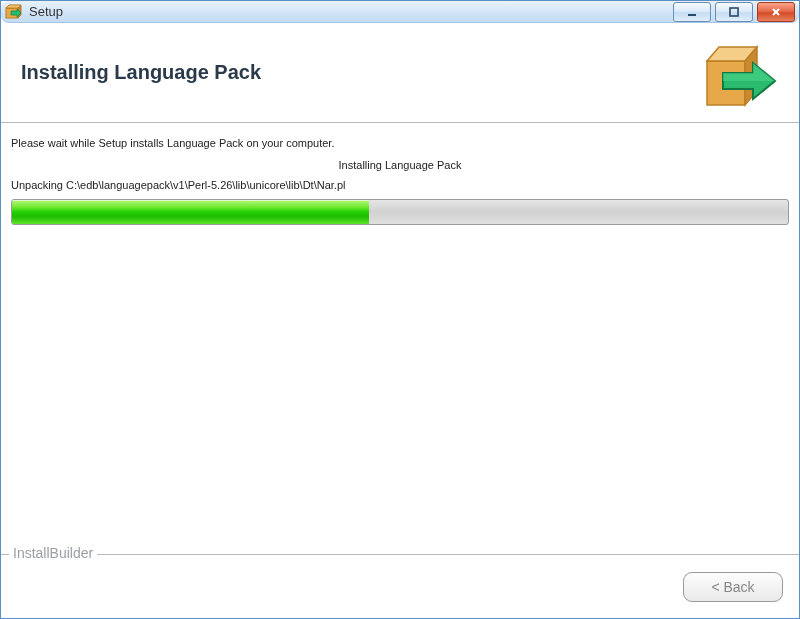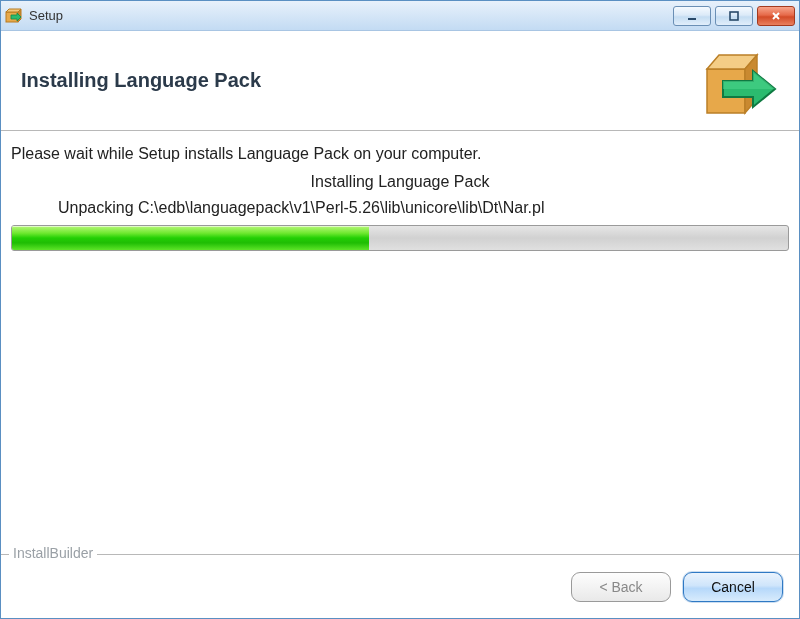--- a/index.html
+++ b/index.html
@@ -12,26 +12,27 @@
   }
   .window {
     width: 800px;
     height: 619px;
     border: 1px solid #5a8fc2;
     display: flex;
     flex-direction: column;
     background: #fff;
   }
   .titlebar {
-    height: 30px;
+    height: 22px;
     background: linear-gradient(to bottom, #e8f1fb 0%, #d5e6f7 50%, #c3dbf3 100%);
     border-bottom: 1px solid #a8c5e3;
     display: flex;
     align-items: center;
     padding: 0 4px;
+    border-radius: 8px;
   }
   .titlebar-icon {
     width: 18px;
     height: 18px;
     margin-right: 6px;
     display: flex;
     align-items: center;
     justify-content: center;
   }
   .titlebar-title {
@@ -70,30 +71,30 @@
   }
   .header-title {
     font-size: 20px;
     font-weight: bold;
     color: #2b3a4a;
   }
   .header-icon { width: 80px; height: 80px; }
   .content {
     flex: 1;
     padding: 14px 10px;
-    font-size: 16px;
+    font-size: 11px;
     color: #222;
     background: #fff;
   }
   .wait-text { margin-bottom: 10px; }
   .status-title {
     text-align: center;
     margin-bottom: 8px;
   }
-  .status-file { margin-bottom: 8px; margin-left: 47px; }
+  .status-file { margin-bottom: 8px; }
   .progress-outer {
     width: 100%;
     height: 26px;
     border: 1px solid #9a9a9a;
     border-radius: 3px;
     background: linear-gradient(to bottom, #e6e6e6 0%, #d1d1d1 50%, #e0e0e0 100%);
     overflow: hidden;
     position: relative;
   }
   .progress-inner {
@@ -201,16 +202,15 @@
     <div class="status-file">Unpacking C:\edb\languagepack\v1\Perl-5.26\lib\unicore\lib\Dt\Nar.pl</div>
     <div class="progress-outer">
       <div class="progress-inner" style="width:46%"></div>
     </div>
   </div>
 
   <div class="footer">
     <span class="brand">InstallBuilder</span>
     <div class="footer-spacer"></div>
     <div class="btn">&lt; Back</div>
-    <div class="btn primary">Cancel</div>
   </div>
 
 </div>
 
 </body></html>

